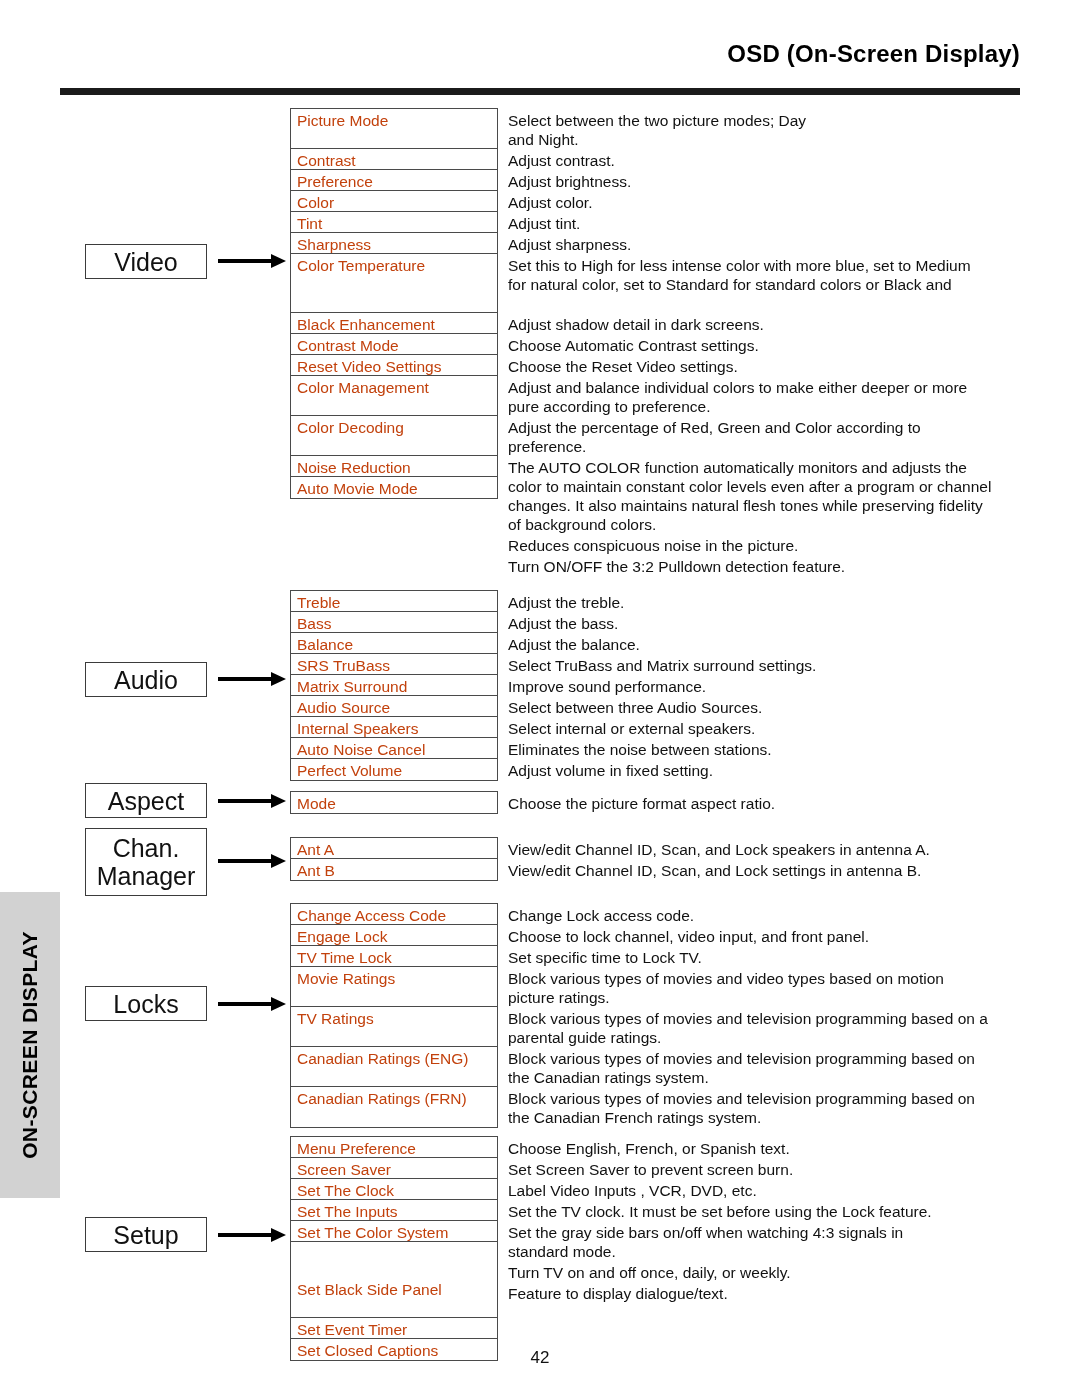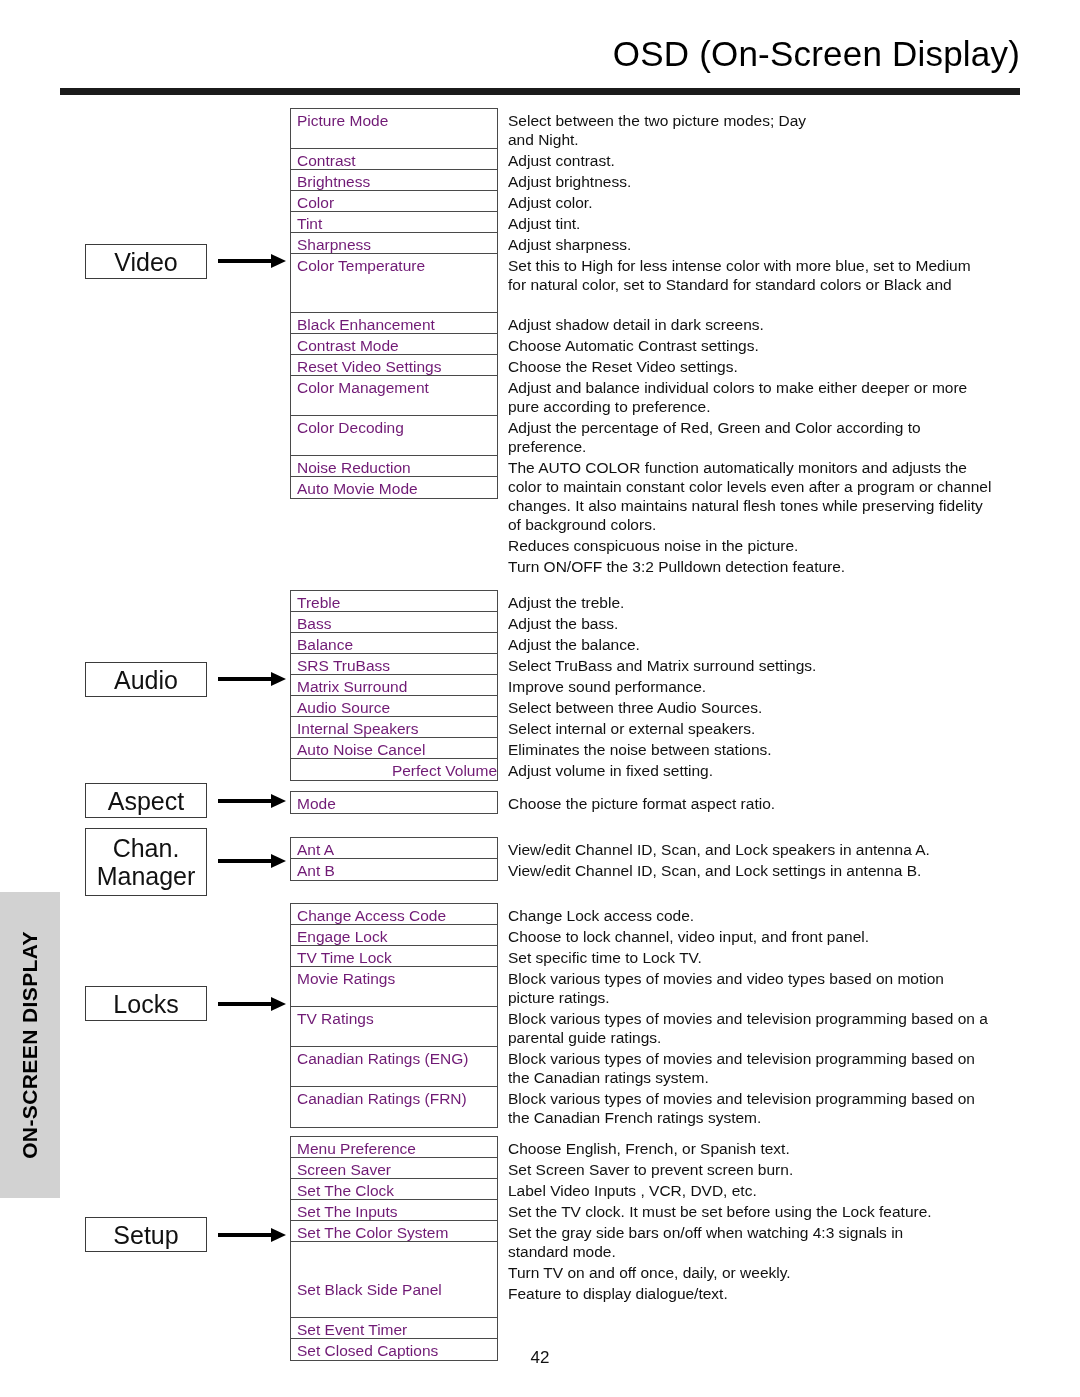--- a/index.html
+++ b/index.html
@@ -21,22 +21,22 @@
     position: absolute;
     left: 0; top: 0;
     width: 1080px;
     height: 100px;
   }
   #page-title {
     position: absolute;
     right: 60px;
     top: 54px;
     transform: translateY(-50%);
-    font-size: 35px;
-    font-weight: normal;
+    font-size: 24px;
+    font-weight: bold;
     letter-spacing: 0.2px;
     white-space: nowrap;
   }
   #header-rule {
     position: absolute;
     left: 60px;
     top: 88px;
     width: 960px;
     height: 7px;
     background: #1b1b1b;
@@ -108,21 +108,21 @@
     border: 1.5px solid #4a4a4a;
     box-sizing: border-box;
     background: #fff;
   }
   .item-row {
     box-sizing: border-box;
     border-bottom: 1.5px solid #4a4a4a;
     padding: 2px 0 0 6px;
     font-size: 15.5px;
     line-height: 19px;
-    color: #701a75;
+    color: #c2410c;
   }
   .item-row:last-child { border-bottom: none; }
 
   
   .desc-group {
     position: absolute;
     left: 508px;
     width: 530px;
   }
   .desc-row {
@@ -162,21 +162,21 @@
         <span>Video</span>
       </div>
     </div>
     <div class="arrow" style="left: 218px; top: 254px; width: 68px;">
       <div class="shaft" style="width: 54px;"></div>
       <div class="head" style="left: 53px;"></div>
     </div>
     <div class="item-table" style="top: 108px;">
       <div class="item-row" style="height: 40px;"><span>Picture Mode</span></div>
       <div class="item-row" style="height: 21px;"><span>Contrast</span></div>
-      <div class="item-row" style="height: 21px;"><span>Brightness</span></div>
+      <div class="item-row" style="height: 21px;"><span>Preference</span></div>
       <div class="item-row" style="height: 21px;"><span>Color</span></div>
       <div class="item-row" style="height: 21px;"><span>Tint</span></div>
       <div class="item-row" style="height: 21px;"><span>Sharpness</span></div>
       <div class="item-row" style="height: 59px;"><span>Color Temperature</span></div>
       <div class="item-row" style="height: 21px;"><span>Black Enhancement</span></div>
       <div class="item-row" style="height: 21px;"><span>Contrast Mode</span></div>
       <div class="item-row" style="height: 21px;"><span>Reset Video Settings</span></div>
       <div class="item-row" style="height: 40px;"><span>Color Management</span></div>
       <div class="item-row" style="height: 40px;"><span>Color Decoding</span></div>
       <div class="item-row" style="height: 21px;"><span>Noise Reduction</span></div>
@@ -247,21 +247,21 @@
     </div>
     <div class="item-table" style="top: 590px;">
       <div class="item-row" style="height: 21px;"><span>Treble</span></div>
       <div class="item-row" style="height: 21px;"><span>Bass</span></div>
       <div class="item-row" style="height: 21px;"><span>Balance</span></div>
       <div class="item-row" style="height: 21px;"><span>SRS TruBass</span></div>
       <div class="item-row" style="height: 21px;"><span>Matrix Surround</span></div>
       <div class="item-row" style="height: 21px;"><span>Audio Source</span></div>
       <div class="item-row" style="height: 21px;"><span>Internal Speakers</span></div>
       <div class="item-row" style="height: 21px;"><span>Auto Noise Cancel</span></div>
-      <div class="item-row" style="height: 21px; text-align: right;"><span>Perfect Volume</span></div>
+      <div class="item-row" style="height: 21px;"><span>Perfect Volume</span></div>
     </div>
     <div class="desc-group" style="top: 591px;">
       <div class="desc-row" style="height: 21px;">
         <div>Adjust the treble.</div>
       </div>
       <div class="desc-row" style="height: 21px;">
         <div>Adjust the bass.</div>
       </div>
       <div class="desc-row" style="height: 21px;">
         <div>Adjust the balance.</div>

